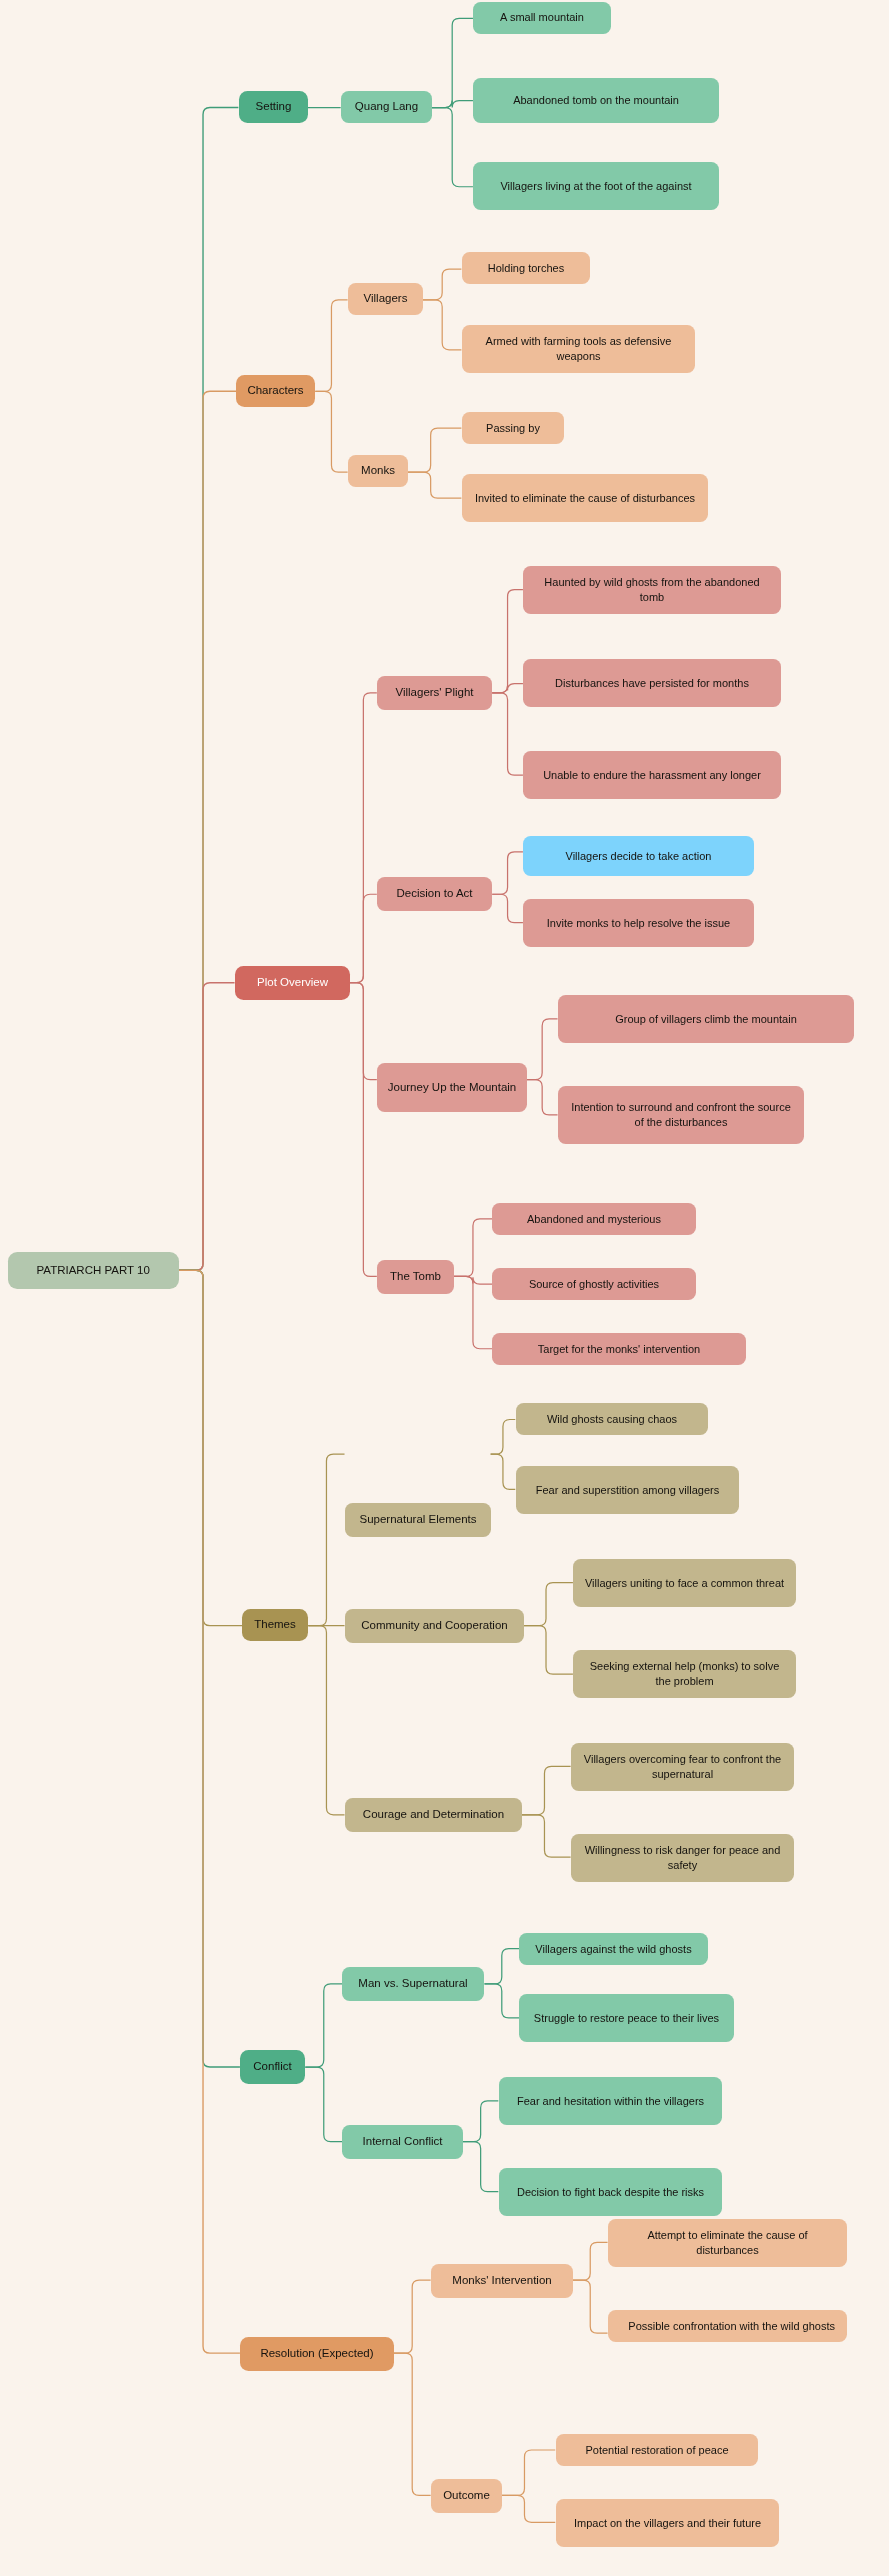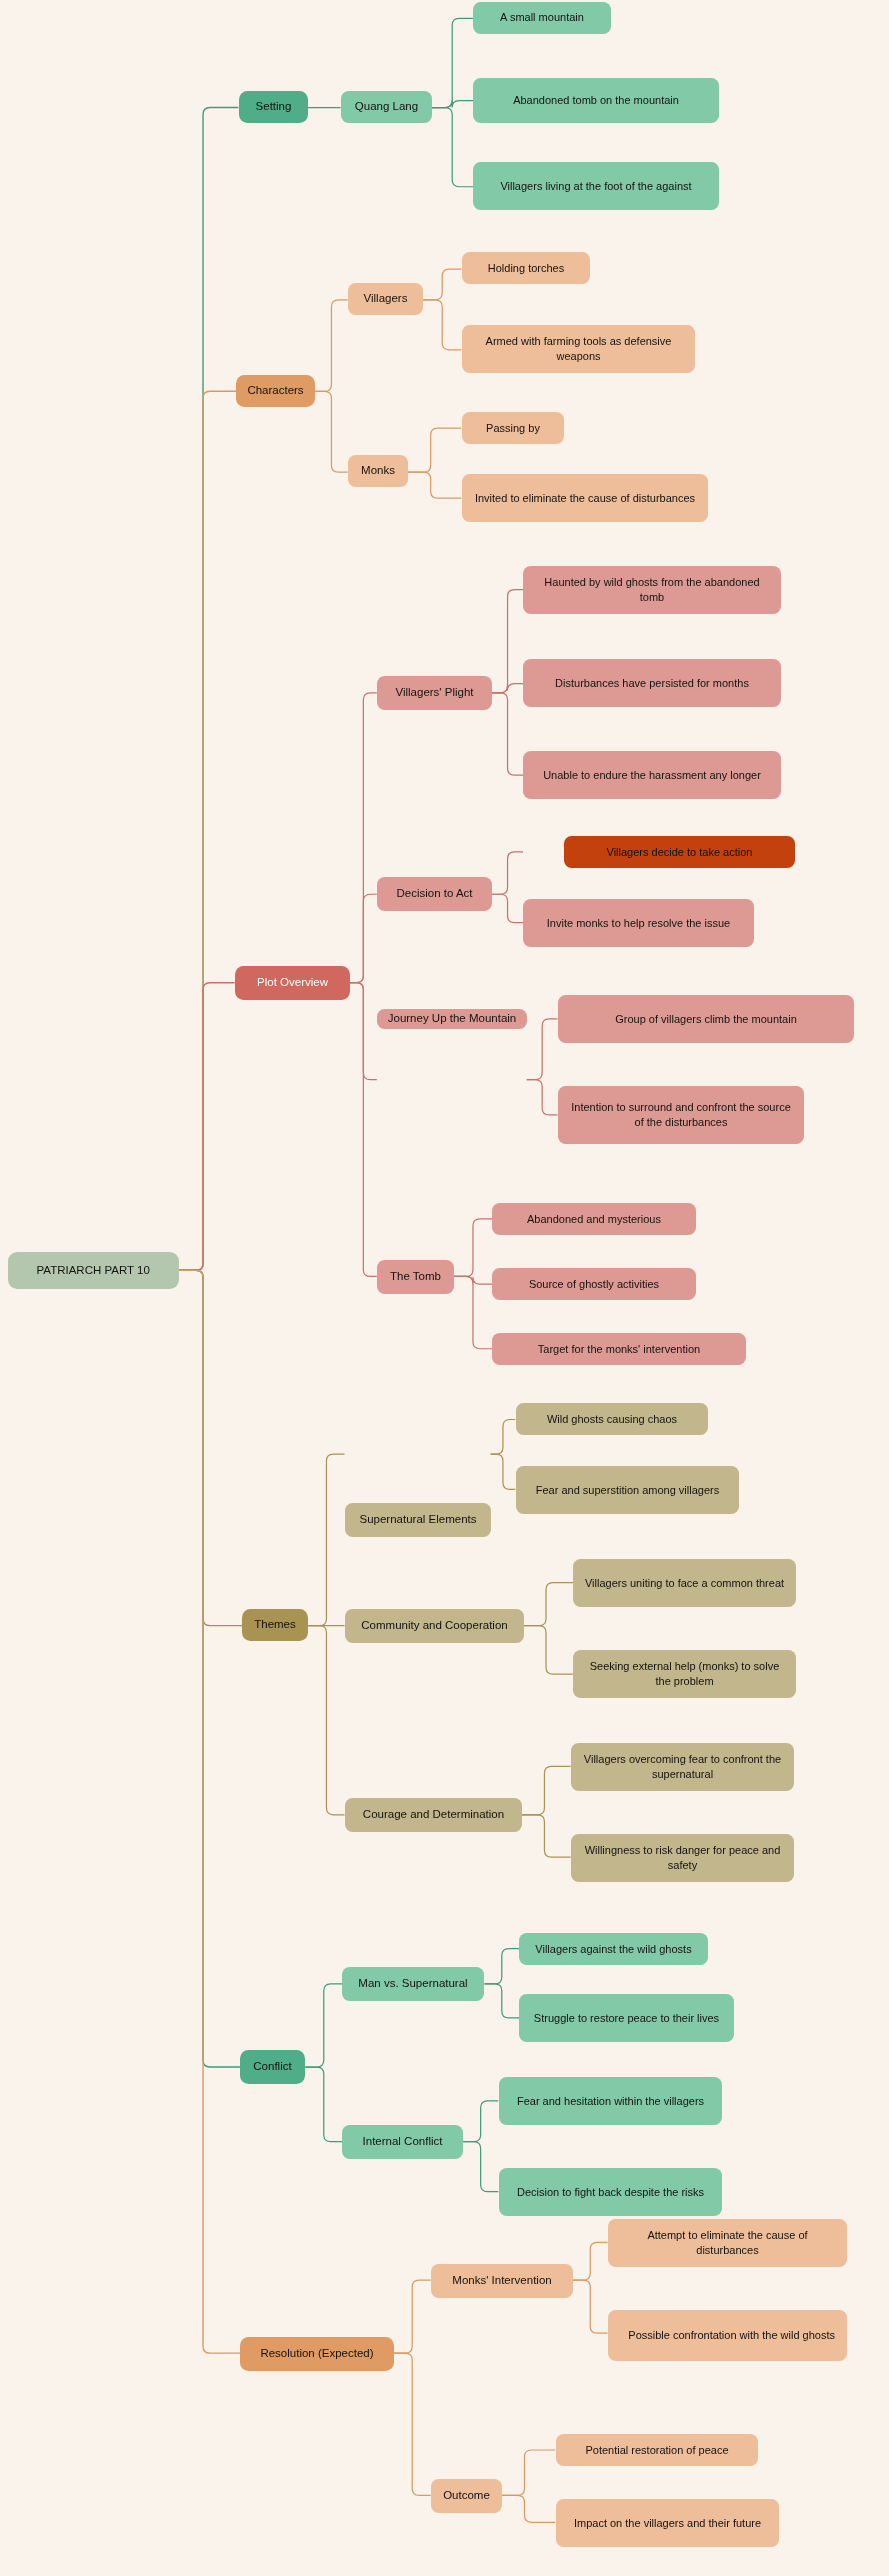--- a/index.html
+++ b/index.html
@@ -154,27 +154,27 @@
     </div>
     <div class="node l3" style="left: 523px; top: 659px; width: 258px; height: 48px; background: rgb(221, 154, 148);">
       <span>Disturbances have persisted for months</span>
     </div>
     <div class="node l3" style="left: 523px; top: 751px; width: 258px; height: 48px; background: rgb(221, 154, 148);">
       <span>Unable to endure the harassment any longer</span>
     </div>
     <div class="node l2" style="left: 377px; top: 877px; width: 115px; height: 34px; background: rgb(221, 154, 148);">
       <span>Decision to Act</span>
     </div>
-    <div class="node l3" style="left: 523px; top: 836px; width: 231px; height: 32px; background: #c2410c; margin-left: 41px;">
+    <div class="node l3" style="left: 523px; top: 836px; width: 231px; height: 40px; background: #7dd3fc;">
       <span>Villagers decide to take action</span>
     </div>
     <div class="node l3" style="left: 523px; top: 899px; width: 231px; height: 48px; background: rgb(221, 154, 148);">
       <span>Invite monks to help resolve the issue</span>
     </div>
-    <div class="node l2" style="left: 377px; top: 1009px; width: 150px; height: 20px; background: rgb(221, 154, 148);">
+    <div class="node l2" style="left: 377px; top: 1063px; width: 150px; height: 49px; background: rgb(221, 154, 148);">
       <span>Journey Up the Mountain</span>
     </div>
     <div class="node l3" style="left: 558px; top: 995px; width: 296px; height: 48px; background: rgb(221, 154, 148);">
       <span>Group of villagers climb the mountain</span>
     </div>
     <div class="node l3" style="left: 558px; top: 1086px; width: 246px; height: 58px; background: rgb(221, 154, 148);">
       <span>Intention to surround and confront the source of the disturbances</span>
     </div>
     <div class="node l2" style="left: 377px; top: 1260px; width: 77px; height: 34px; background: rgb(221, 154, 148);">
       <span>The Tomb</span>
@@ -241,21 +241,21 @@
     </div>
     <div class="node l1" style="left: 240px; top: 2337px; width: 154px; height: 34px; background: rgb(224, 154, 99);">
       <span>Resolution (Expected)</span>
     </div>
     <div class="node l2" style="left: 431px; top: 2264px; width: 142px; height: 34px; background: rgb(238, 189, 153);">
       <span>Monks' Intervention</span>
     </div>
     <div class="node l3" style="left: 608px; top: 2219px; width: 239px; height: 48px; background: rgb(238, 189, 153);">
       <span>Attempt to eliminate the cause of disturbances</span>
     </div>
-    <div class="node l3" style="left: 608px; top: 2310px; width: 239px; height: 51px; background: rgb(238, 189, 153); padding-left: 16px;">
+    <div class="node l3" style="left: 608px; top: 2310px; width: 239px; height: 32px; background: rgb(238, 189, 153); padding-left: 16px;">
       <span>Possible confrontation with the wild ghosts</span>
     </div>
     <div class="node l2" style="left: 431px; top: 2479px; width: 71px; height: 34px; background: rgb(238, 189, 153);">
       <span>Outcome</span>
     </div>
     <div class="node l3" style="left: 556px; top: 2434px; width: 202px; height: 32px; background: rgb(238, 189, 153);">
       <span>Potential restoration of peace</span>
     </div>
     <div class="node l3" style="left: 556px; top: 2499px; width: 223px; height: 48px; background: rgb(238, 189, 153);">
       <span>Impact on the villagers and their future</span>

